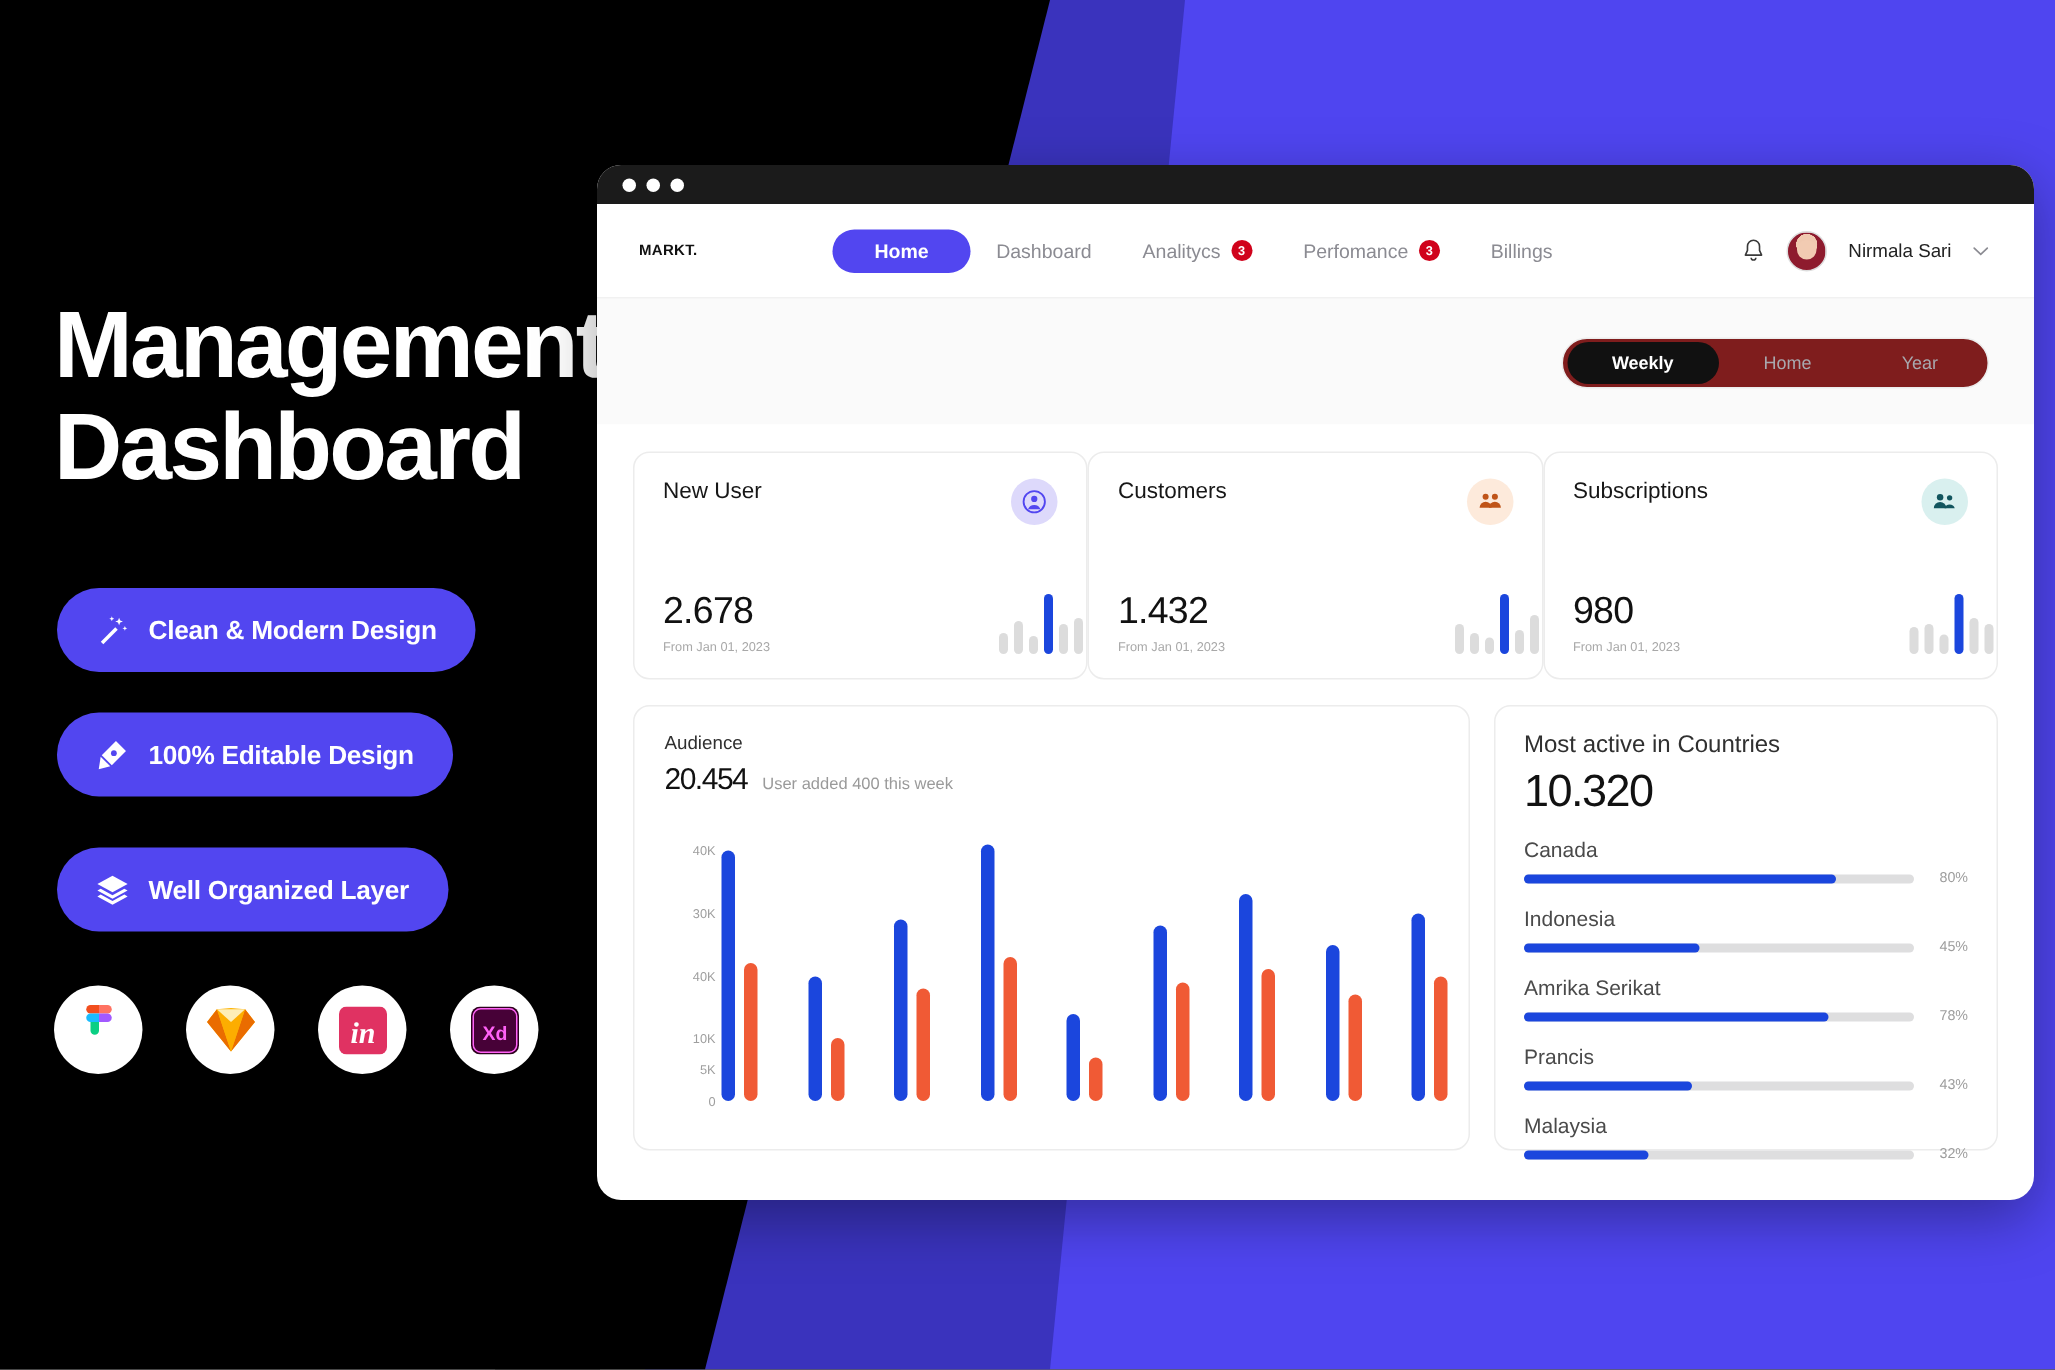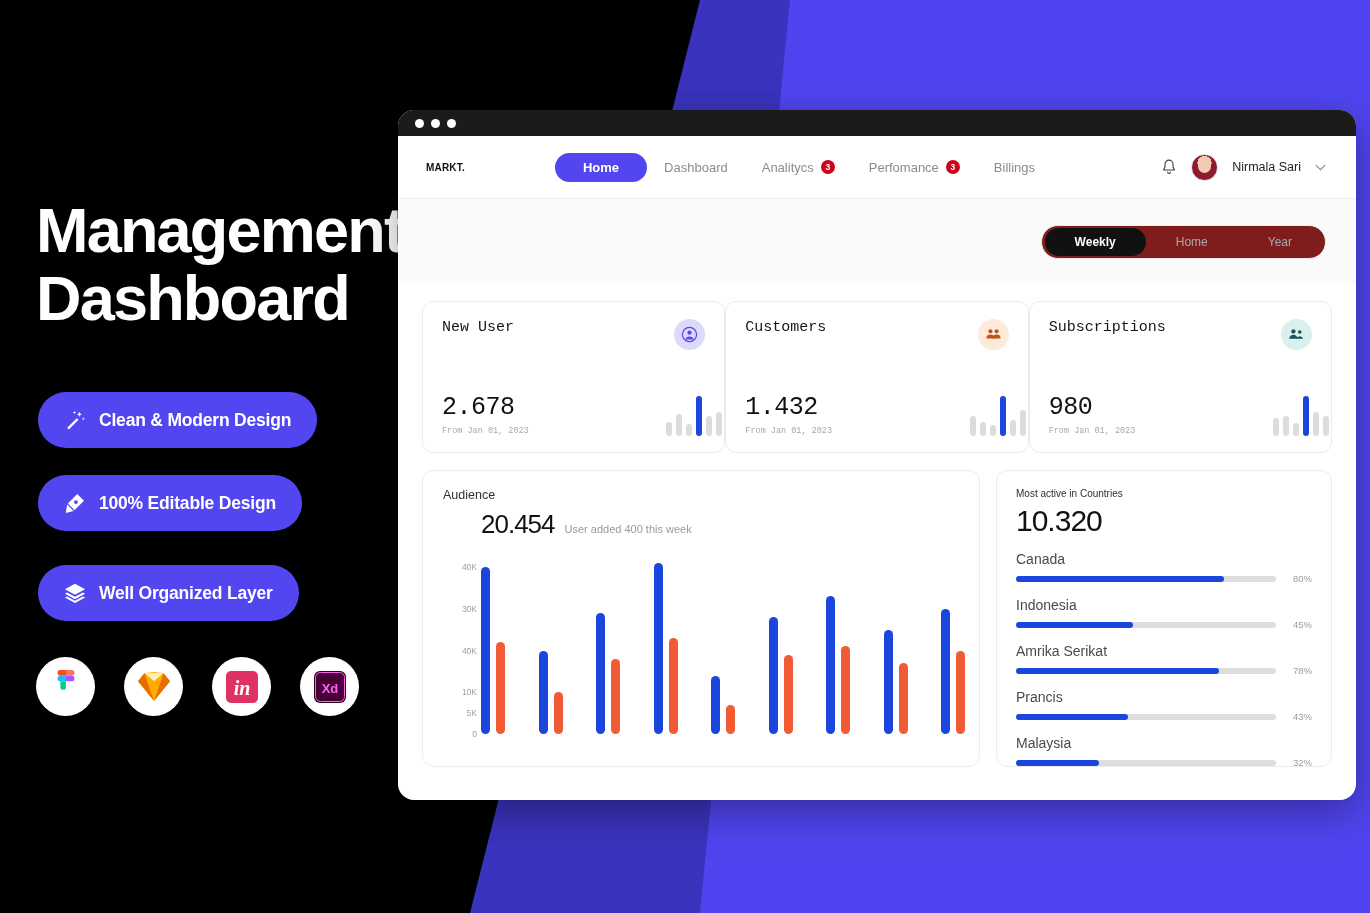--- a/index.html
+++ b/index.html
@@ -108,21 +108,21 @@
     padding:3px; gap:0;
   }
   .range {
     font-size:12px; color:#a8a8ae; padding:0 30px; height:28px;
     display:flex; align-items:center; border-radius:15px; white-space:nowrap;
   }
   .range.active { background:#111; color:#fff; font-weight:bold; }
 
   
   #content { padding:18px 24px 0 24px; background:#fff; }
-  #statrow { display:flex; gap:0;font-family:Liberation Mono, monospace; }
+  #statrow { display:flex; gap:0; }
   .stat {
     flex:1; border:1px solid #ececec; border-radius:11px;
     padding:17px 19px 16px 19px; height:152px; position:relative;
     background:#fff;
   }
   .stat .top { display:flex; align-items:flex-start; }
   .stat .label { font-size:15px; color:#171717; }
   .stat .iconcirc {
     margin-left:auto; width:31px; height:31px; border-radius:50%;
     display:flex; align-items:center; justify-content:center;
@@ -138,21 +138,21 @@
   .spark i.hi { background:#1b46dd; }
 
   
   #lowrow { display:flex; gap:16px; margin-top:17px; }
   #audience {
     flex:1 1 0; border:1px solid #ececec; border-radius:11px;
     padding:17px 20px 14px 20px; height:297px; position:relative;
   }
   #audlabel { font-size:12.5px; color:#303030; }
   #audhead { display:flex; align-items:baseline; gap:10px; margin-top:7px; }
-  #audval { font-size:26px; color:#111; letter-spacing:-1px;margin-left:38px; }
+  #audval { font-size:20px; color:#111; letter-spacing:-1px; }
   #audnote { font-size:11px; color:#9a9a9a; }
   #plot { position:absolute; left:20px; right:14px; top:96px; bottom:14px; }
   #yaxis {
     position:absolute; left:0; top:0; bottom:18px; width:34px;
   }
   #yaxis span {
     position:absolute; right:0; font-size:8.5px; color:#9e9e9e;
     transform:translateY(-50%);
   }
   #bars {
@@ -161,21 +161,21 @@
   }
   .grp { display:flex; align-items:flex-end; gap:6px; height:100%; }
   .grp b { width:9px; border-radius:5px; display:block; }
   .grp b.blue { background:#1b46dd; }
   .grp b.orange { background:#f05a35; }
 
   #countries {
     flex:0 0 336px; border:1px solid #ececec; border-radius:11px;
     padding:17px 19px 14px 19px; height:297px;
   }
-  #cntlabel { font-size:10px; color:#303030; }
+  #cntlabel { font-size:16px; color:#303030; }
   #cntval { font-size:30px; color:#111; letter-spacing:-1px; margin-top:5px; }
   .crow { margin-top:13px; }
   .cname { font-size:14px; color:#4a4a4a; margin-bottom:6px; }
   .cbarline { display:flex; align-items:center; gap:10px; }
   .ctrack {
     flex:1; height:6px; border-radius:3px; background:#dededf; position:relative;
   }
   .cfill { position:absolute; left:0; top:0; bottom:0; border-radius:3px; background:#1b46dd; }
   .cpct { font-size:9.5px; color:#9d9d9d; width:26px; text-align:right; }
 </style>

